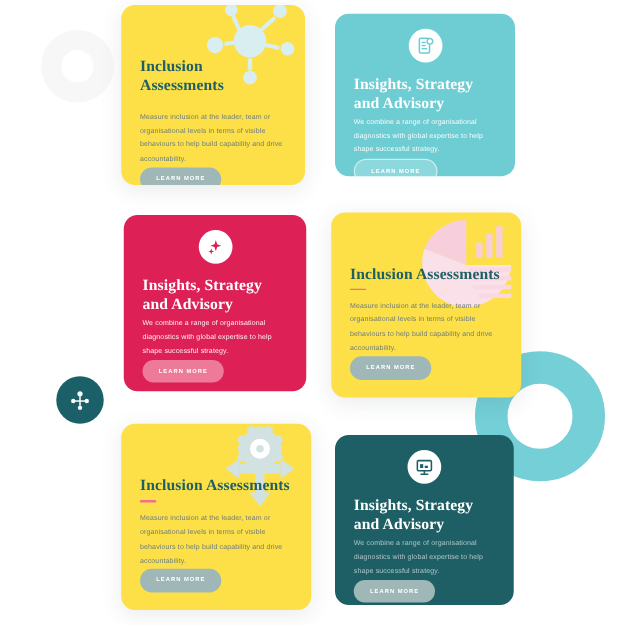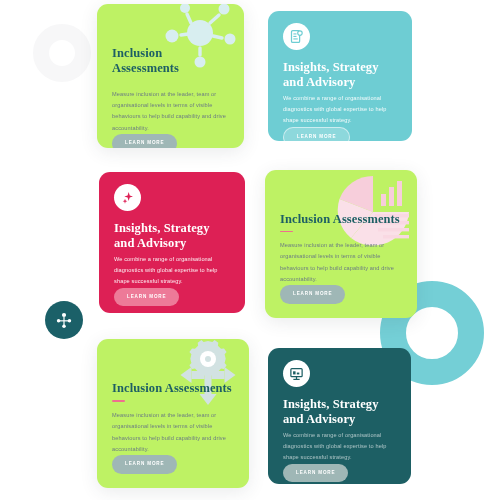--- a/index.html
+++ b/index.html
@@ -67,21 +67,21 @@
   }
 
   .card {
     position: absolute;
     border-radius: 11px;
     box-sizing: border-box;
     overflow: hidden;
   }
 
   .card.white {
-    background: #bef264;
+    background: #fde047;
     box-shadow: 0 4px 18px rgba(45, 60, 70, 0.10);
   }
   .card.teal      { background: #6ecdd3; }
   .card.crimson   { background: #e0republic; }
   .card.crimson   { background: #dd2055; }
   .card.darkteal  { background: #1d5f64; }
 
   
   .c1 { left: 97px;  top: 4px;   width: 147px; height: 144px; }
   .c2 { left: 268px; top: 11px;  width: 144px; height: 130px; }
@@ -93,21 +93,21 @@
   
   .card-body {
     position: relative;
     z-index: 2;
     padding: 14px 15px 0 15px;
     height: 100%;
     box-sizing: border-box;
     display: flex;
     flex-direction: column;
   }
-  .card-body.with-icon { padding-top: 12px; }
+  .card-body.with-icon { padding-top: 12px; align-items: center; }
   .card-body.graphic   { padding-top: 42px; }
 
   .icon-circle {
     width: 27px;
     height: 27px;
     border-radius: 50%;
     background: #ffffff;
     display: flex;
     align-items: center;
     justify-content: center;

